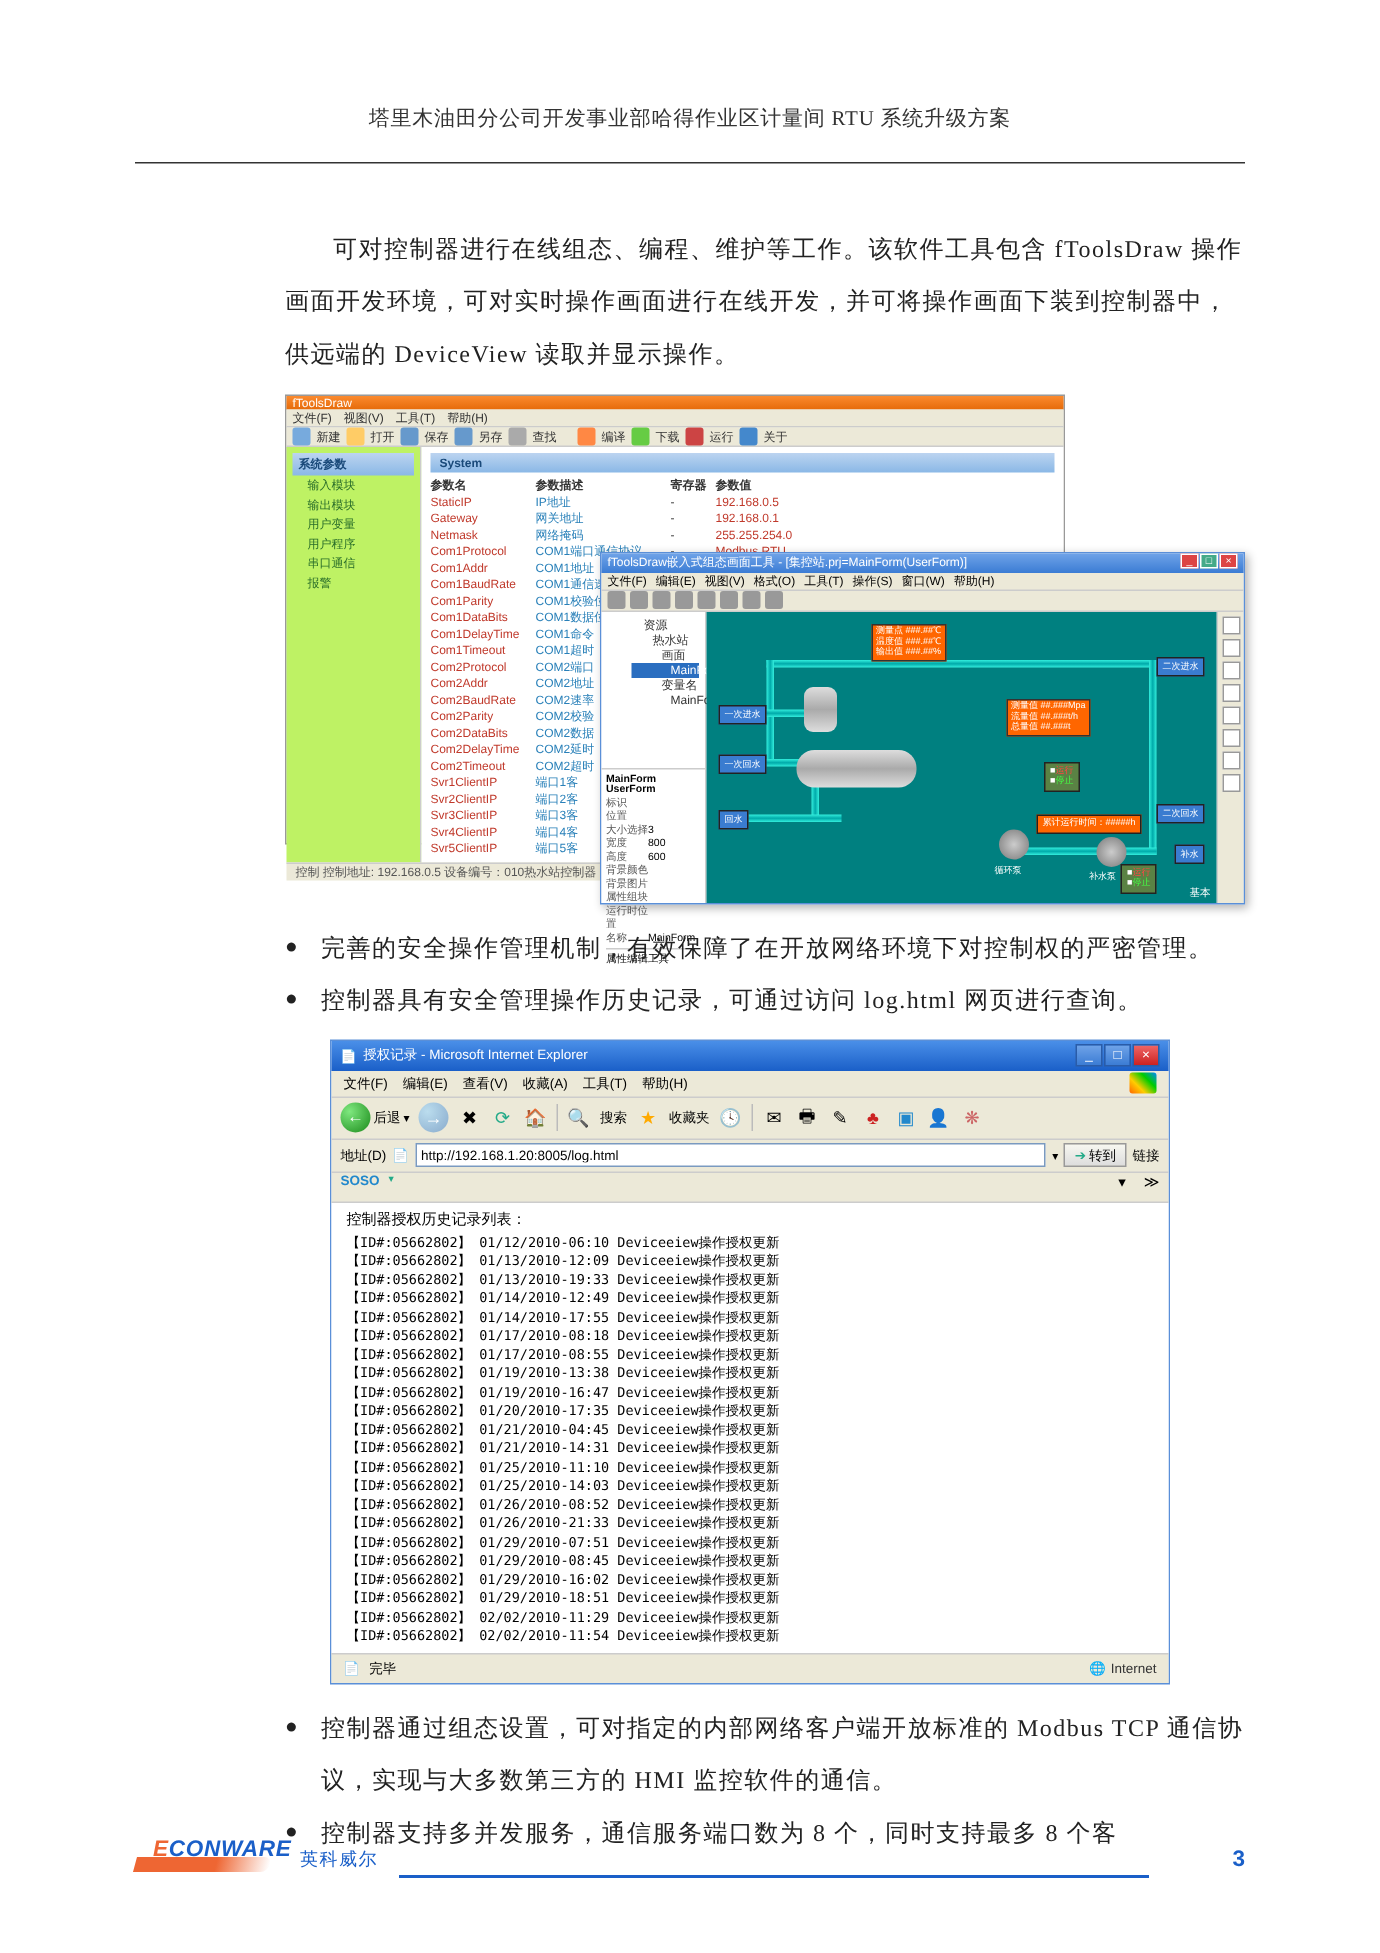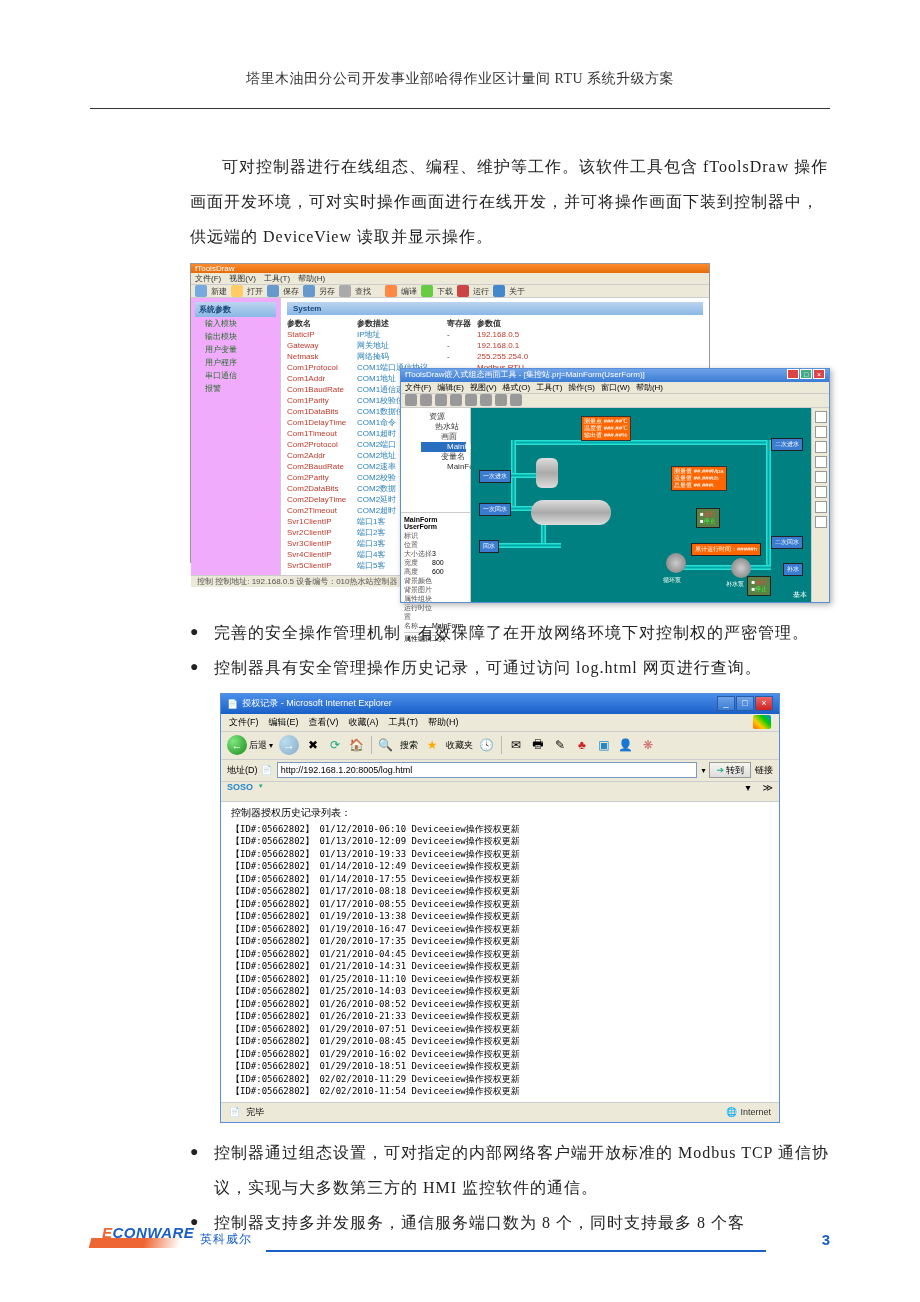--- a/index.html
+++ b/index.html
@@ -12,21 +12,21 @@
   .content-area { margin-left: 100px; width: 640px; }
 
   
   .shot1 { position: relative; width: 640px; height: 340px; margin: 8px 0 12px 0; }
   .win1 { position: absolute; left: 0; top: 0; width: 520px; height: 300px; border: 1px solid #999; background: #f7f6f2; display: flex; flex-direction: column; font-size: 8px; font-family: "Tahoma","SimSun",sans-serif;}
   .tb1 { height: 14px; background: linear-gradient(#fb8a2e,#e66b0a); display:flex; align-items:center; padding:0 4px; color:#fff;}
   .mb1 { height: 13px; background:#ece9d8; border-bottom:1px solid #ccc; display:flex; align-items:center; gap:8px; padding:0 4px; color:#333;}
   .tb2btn { height: 18px; background:#ece9d8; border-bottom:1px solid #ccc; display:flex; align-items:flex-end; gap:4px; padding:0 4px; color:#333;}
   .tbic { width:12px;height:12px;background:#999;border-radius:2px;display:inline-block;}
   .main1 { flex:1; display:flex; }
-  .tree1 { width: 90px; background:#f0abfc; border-right:1px solid #ccc; padding: 4px 4px; }
+  .tree1 { width: 90px; background:#bef264; border-right:1px solid #ccc; padding: 4px 4px; }
   .tree1 .hdr { background: linear-gradient(#bcd4f0,#8ab8e6); padding:2px 4px; color:#1a4a7a; font-weight:bold;}
   .tree1 .nd { color:#2a6e2a; padding:1px 0 1px 10px;}
   .grid1 { flex:1; background:#fff; padding:4px 6px; }
   .grid1 .ghdr { background: linear-gradient(#bcd4f0,#8ab8e6); padding:2px 6px; color:#1a4a7a; font-weight:bold; margin-bottom:3px;}
   .grow { display:flex; line-height:11px; }
   .grow .c1 { width:70px; color:#c0392b;}
   .grow .c2 { width:90px; color:#2980b9;}
   .grow .c3 { width:30px; color:#333;}
   .grow .c4 { color:#c0392b;}
   .grow.thdr div { color:#333; font-weight:bold;}

